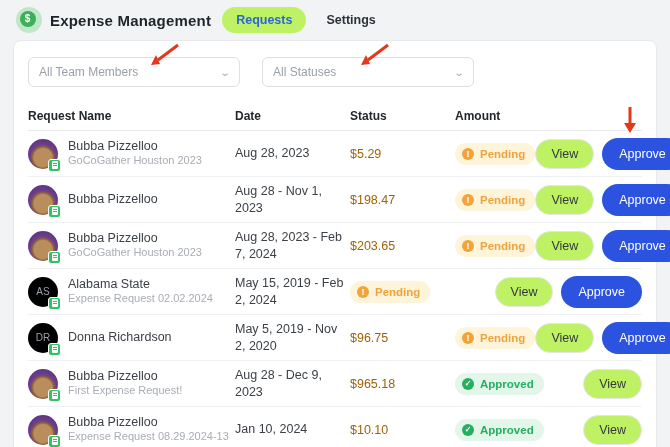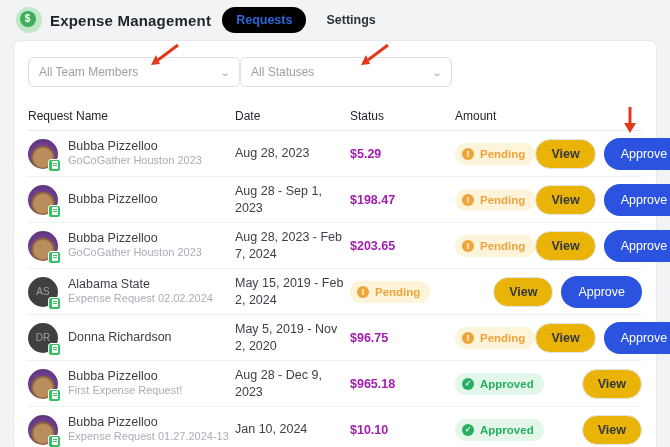--- a/index.html
+++ b/index.html
@@ -24,56 +24,56 @@
   }
   .app-icon-inner {
     width:16px; height:16px; border-radius:50%;
     background:#3fae5a; color:#fff;
     font-size:10px; font-weight:bold;
     display:flex; align-items:center; justify-content:center;
     margin:-3px 0 0 -3px;
   }
   .page-title { font-size:15px; font-weight:bold; color:#1f242b; margin-right:11px; letter-spacing:.2px; }
   .tab { font-size:12.5px; color:#2e333a; padding:6px 14px; border-radius:15px; cursor:pointer; }
-  .tab.active { background:#000000; color:#2b66d9; font-weight:bold; }
+  .tab.active { background:#bef264; color:#2b66d9; font-weight:bold; }
   .tab + .tab { margin-left:6px;font-weight:bold; }
 
   
   .card {
     position:absolute; left:13px; right:13px; top:40px; bottom:-10px;
     background:#fff; border:1px solid #e7e9ec; border-radius:8px;
   }
-  .filters { display:flex; padding:16px 14px 14px 14px; }
+  .filters { display:flex; gap:22px; padding:16px 14px 14px 14px; }
   .select {
     width:212px; height:30px;
     border:1px solid #dcdfe4; border-radius:6px;
     display:flex; align-items:center; justify-content:space-between;
     padding:0 10px; background:#fff; cursor:pointer;
   }
   .select .value { font-size:12px; color:#9aa0a9; }
   .select .chev { font-size:10px; color:#a6abb3; transform:scaleX(1.4); }
 
   
   .table { padding:0 14px; }
   .thead, .row {
     display:grid;
     grid-template-columns:207px 115px 105px 1fr auto;
     align-items:center;
   }
   .thead {
     height:30px; border-bottom:1px solid #e7e9ec;
-    font-size:12px; font-weight:normal; color:#23272d;
+    font-size:12px; font-weight:bold; color:#23272d;
   }
   .row { height:46px; border-bottom:1px solid #eef0f2; }
   .name-cell { display:flex; align-items:center; gap:10px; min-width:0; }
   .avatar-wrap { position:relative; width:30px; height:30px; flex:0 0 auto; }
   .avatar {
     width:30px; height:30px; border-radius:50%;
     display:flex; align-items:center; justify-content:center;
-    font-size:10px; color:#9ba0a8; background:#404040;
+    font-size:10px; color:#9ba0a8; background:#000000;
     overflow:hidden;
   }
   .avatar.photo {
     background:
       radial-gradient(circle at 50% 62%, #b98d5c 0 38%, #8a5f3a 46%, #6d3f8f 54%, #512a72 100%);
   }
   .avatar-badge {
     position:absolute; bottom:-3px; right:-3px;
     width:13px; height:13px; border-radius:3px;
     background:#35c065; border:1.5px solid #fff;
@@ -83,21 +83,21 @@
     width:6px; height:8px; background:#fff; border-radius:1px;
     background-image:linear-gradient(#35c065,#35c065),linear-gradient(#35c065,#35c065);
     background-size:4px 1px,4px 1px;
     background-position:1px 2px,1px 4px;
     background-repeat:no-repeat;
   }
   .name-lines { min-width:0; }
   .name { font-size:12.5px; color:#3c4148; line-height:1.25; white-space:nowrap; }
   .subtitle { font-size:11px; color:#a8adb5; line-height:1.25; white-space:nowrap; }
   .date-cell { font-size:12.5px; color:#3c4148; line-height:1.3; padding-right:0; }
-  .amount-cell { font-size:12.5px; color:#a21caf;font-weight:bold; }
+  .amount-cell { font-size:12.5px; color:#a16207; }
   .status-cell { justify-self:start; }
   .pill {
     display:inline-flex; align-items:center; gap:6px;
     height:22px; padding:0 10px 0 7px; border-radius:11px;
     font-size:11.5px; font-weight:bold;
   }
   .pill .dot {
     width:12px; height:12px; border-radius:50%;
     color:#fff; font-size:9px; line-height:12px; text-align:center;
     display:inline-block; font-weight:bold;
@@ -105,22 +105,22 @@
   .pill.pending { background:#fdf4da; color:#eda43c; }
   .pill.pending .dot { background:#f0a43a; }
   .pill.approved { background:#e3f6ea; color:#26af5f; }
   .pill.approved .dot { background:#26af5f; font-size:8px; }
   .actions { display:flex; gap:8px; justify-self:end; align-items:center; }
   .btn {
     border-radius:16px; font-size:12.5px; cursor:pointer;
     font-family:"Liberation Sans", sans-serif;
   }
   .btn.view {
-    background:#eab308; border:1px solid #e3e5e9; color:#33383f;
-    height:30px; padding:0 15px;font-weight:bold;
+    background:#bef264; border:1px solid #e3e5e9; color:#33383f;
+    height:30px; padding:0 15px;
   }
   .btn.approve {
     background:#2b53e0; border:none; color:#fff;
     height:32px; padding:0 17px;
   }
 
   
   .arrow { position:absolute; pointer-events:none; z-index:5; }
 </style>
 </head>
@@ -189,21 +189,21 @@
       <div class="avatar-wrap">
         <div class="avatar photo"></div>
         <div class="avatar-badge">
                 <span class="doc"></span>
               </div>
       </div>
       <div class="name-lines">
         <div class="name">Bubba Pizzelloo</div>
       </div>
     </div>
-    <div class="date-cell">Aug 28 - Sep 1, 2023</div>
+    <div class="date-cell">Aug 28 - Nov 1, 2023</div>
     <div class="amount-cell">$198.47</div>
     <div class="status-cell">
       <span class="pill pending">
         <span class="dot">!</span>
         <span class="pill-text">Pending</span>
       </span>
     </div>
     <div class="actions">
             <button class="btn view">View</button>
             <button class="btn approve">Approve</button>
@@ -318,21 +318,21 @@
   <div class="row">
     <div class="name-cell">
       <div class="avatar-wrap">
         <div class="avatar photo"></div>
         <div class="avatar-badge">
                 <span class="doc"></span>
               </div>
       </div>
       <div class="name-lines">
         <div class="name">Bubba Pizzelloo</div>
-        <div class="subtitle">Expense Request 01.27.2024-13</div>
+        <div class="subtitle">Expense Request 08.29.2024-13</div>
       </div>
     </div>
     <div class="date-cell">Jan 10, 2024</div>
     <div class="amount-cell">$10.10</div>
     <div class="status-cell">
       <span class="pill approved">
         <span class="dot">✓</span>
         <span class="pill-text">Approved</span>
       </span>
     </div>

